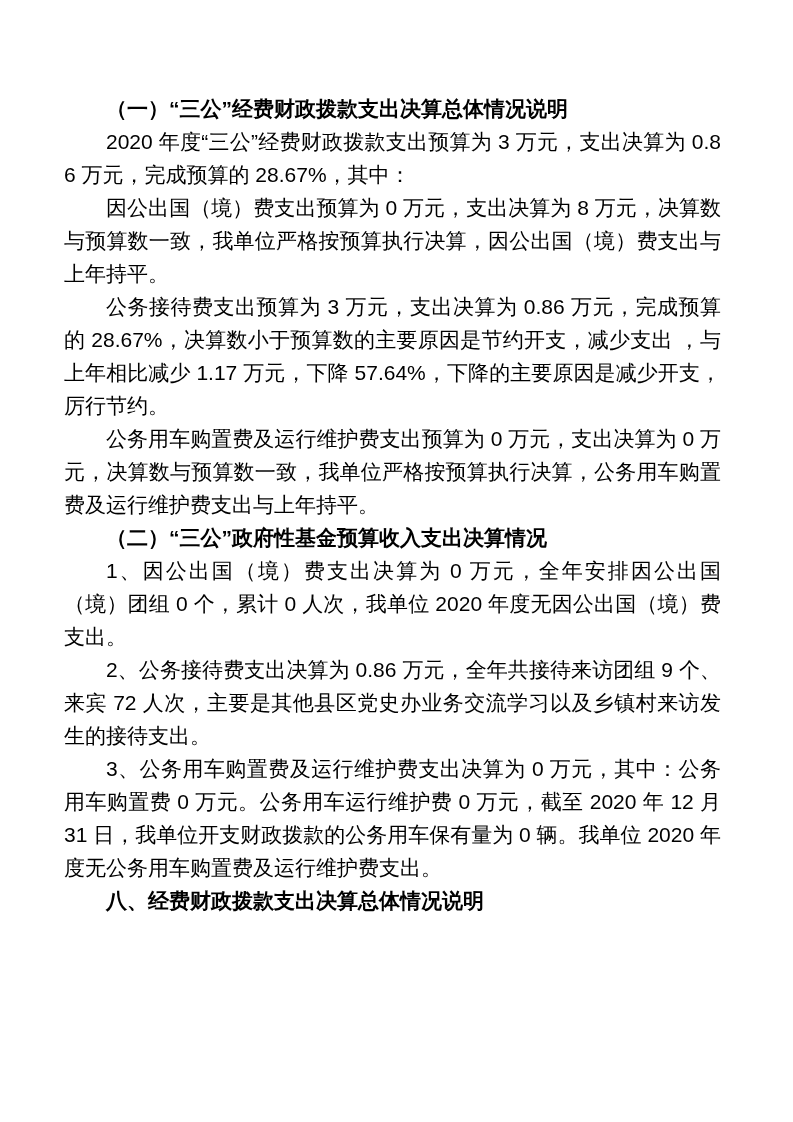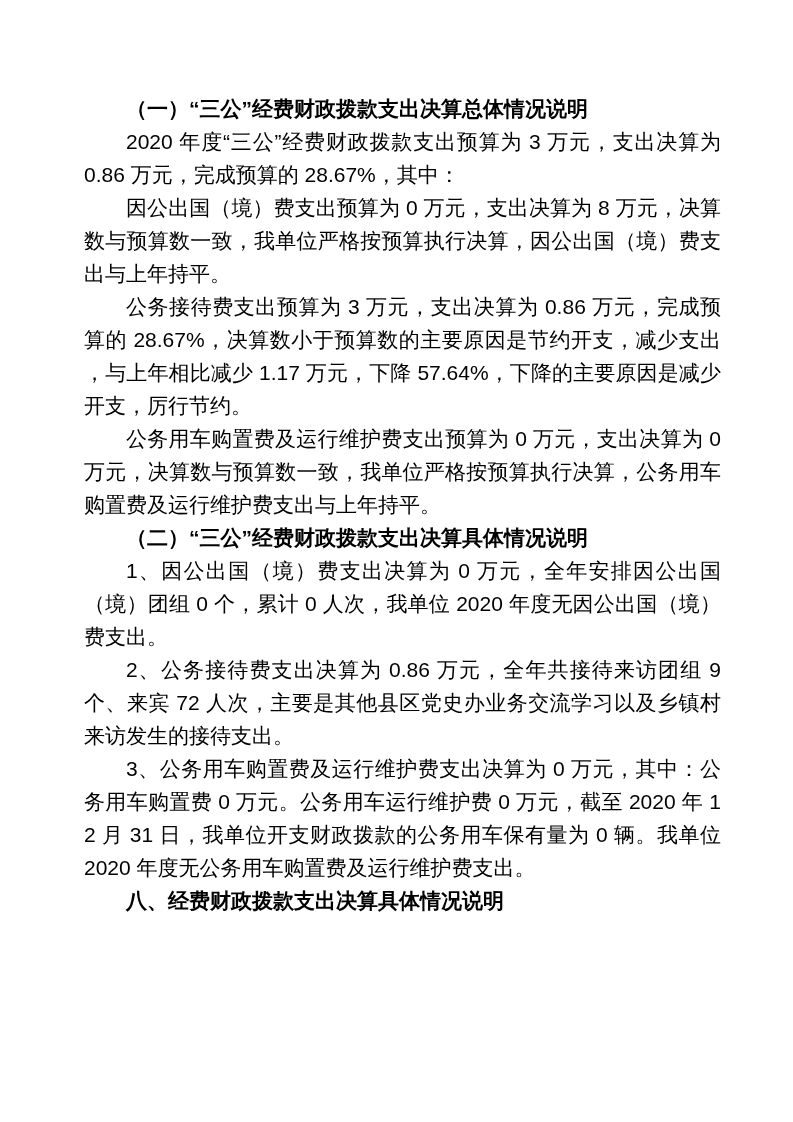--- a/index.html
+++ b/index.html
@@ -9,21 +9,21 @@
     font-family: "Liberation Serif", "DejaVu Serif", serif;
   }
 
   .page {
     position: relative;
     width: 793px;
     height: 1122px;
     margin: 0 auto;
     background: #ffffff;
     color: #000000;
-    padding: 92px 72px 40px 84px;
+    padding: 92px 72px 40px 64px;
     overflow: hidden;
   }
 
   .block {
     font-size: 21px;
     line-height: 33px;
     text-align: justify;
     text-indent: 2em;
     color: #000000;
     word-break: break-all;
@@ -47,25 +47,25 @@
   <div class="block heading">（一）“三公”经费财政拨款支出决算总体情况说明</div>
 
   <div class="block body">2020 年度“三公”经费财政拨款支出预算为 3 万元，支出决算为 0.86 万元，完成预算的 28.67%，其中：</div>
 
   <div class="block body">因公出国（境）费支出预算为 0 万元，支出决算为 8 万元，决算数与预算数一致，我单位严格按预算执行决算，因公出国（境）费支出与上年持平。</div>
 
   <div class="block body">公务接待费支出预算为 3 万元，支出决算为 0.86 万元，完成预算的 28.67%，决算数小于预算数的主要原因是节约开支，减少支出 ，与上年相比减少 1.17 万元，下降 57.64%，下降的主要原因是减少开支，厉行节约。</div>
 
   <div class="block body">公务用车购置费及运行维护费支出预算为 0 万元，支出决算为 0 万元，决算数与预算数一致，我单位严格按预算执行决算，公务用车购置费及运行维护费支出与上年持平。</div>
 
-  <div class="block heading">（二）“三公”经费财政拨款支出决算具体情况说明</div>
+  <div class="block heading">（二）“三公”政府性基金预算收入支出决算情况</div>
 
 
   <div class="block body">1、因公出国（境）费支出决算为 0 万元，全年安排因公出国（境）团组 0 个，累计 0 人次，我单位 2020 年度无因公出国（境）费支出。</div>
 
   <div class="block body">2、公务接待费支出决算为 0.86 万元，全年共接待来访团组 9 个、来宾 72 人次，主要是其他县区党史办业务交流学习以及乡镇村来访发生的接待支出。</div>
 
   <div class="block body">3、公务用车购置费及运行维护费支出决算为 0 万元，其中：公务用车购置费 0 万元。公务用车运行维护费 0 万元，截至 2020 年 12 月 31 日，我单位开支财政拨款的公务用车保有量为 0 辆。我单位 2020 年度无公务用车购置费及运行维护费支出。</div>
 
-  <div class="block heading">八、经费财政拨款支出决算具体情况说明</div>
+  <div class="block heading">八、经费财政拨款支出决算总体情况说明</div>
 
 
 </div>
 
 </body></html>

